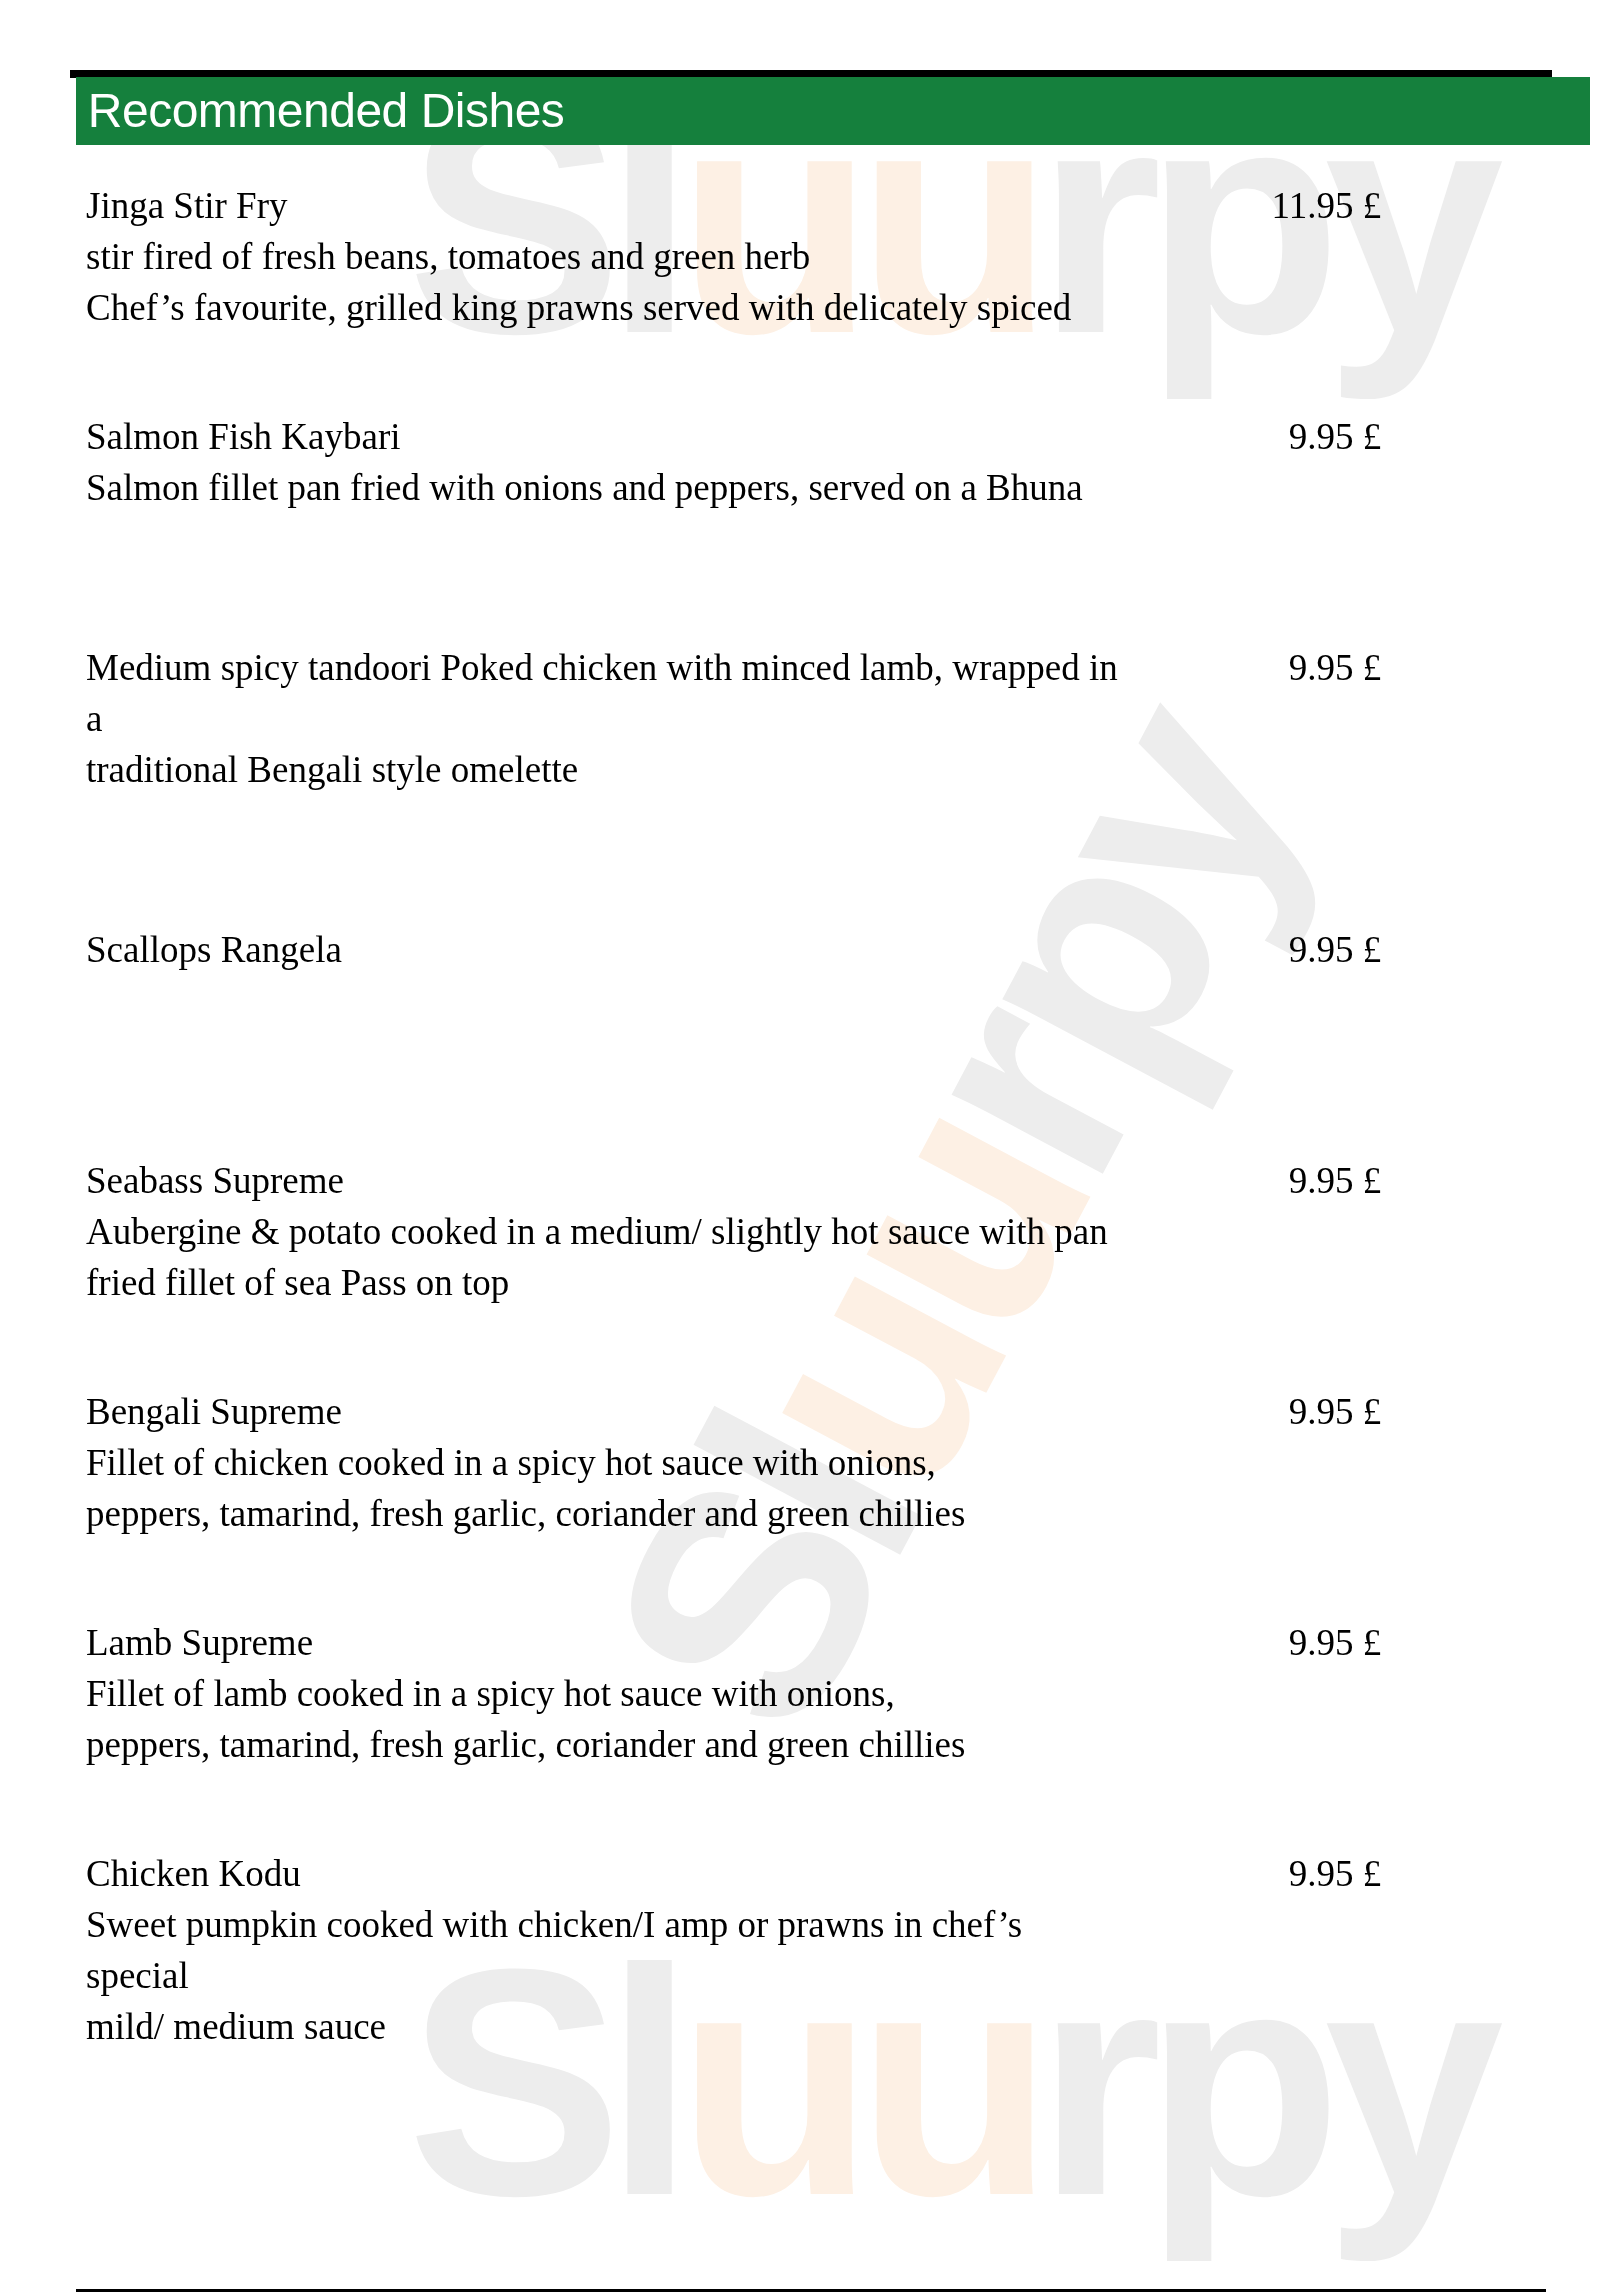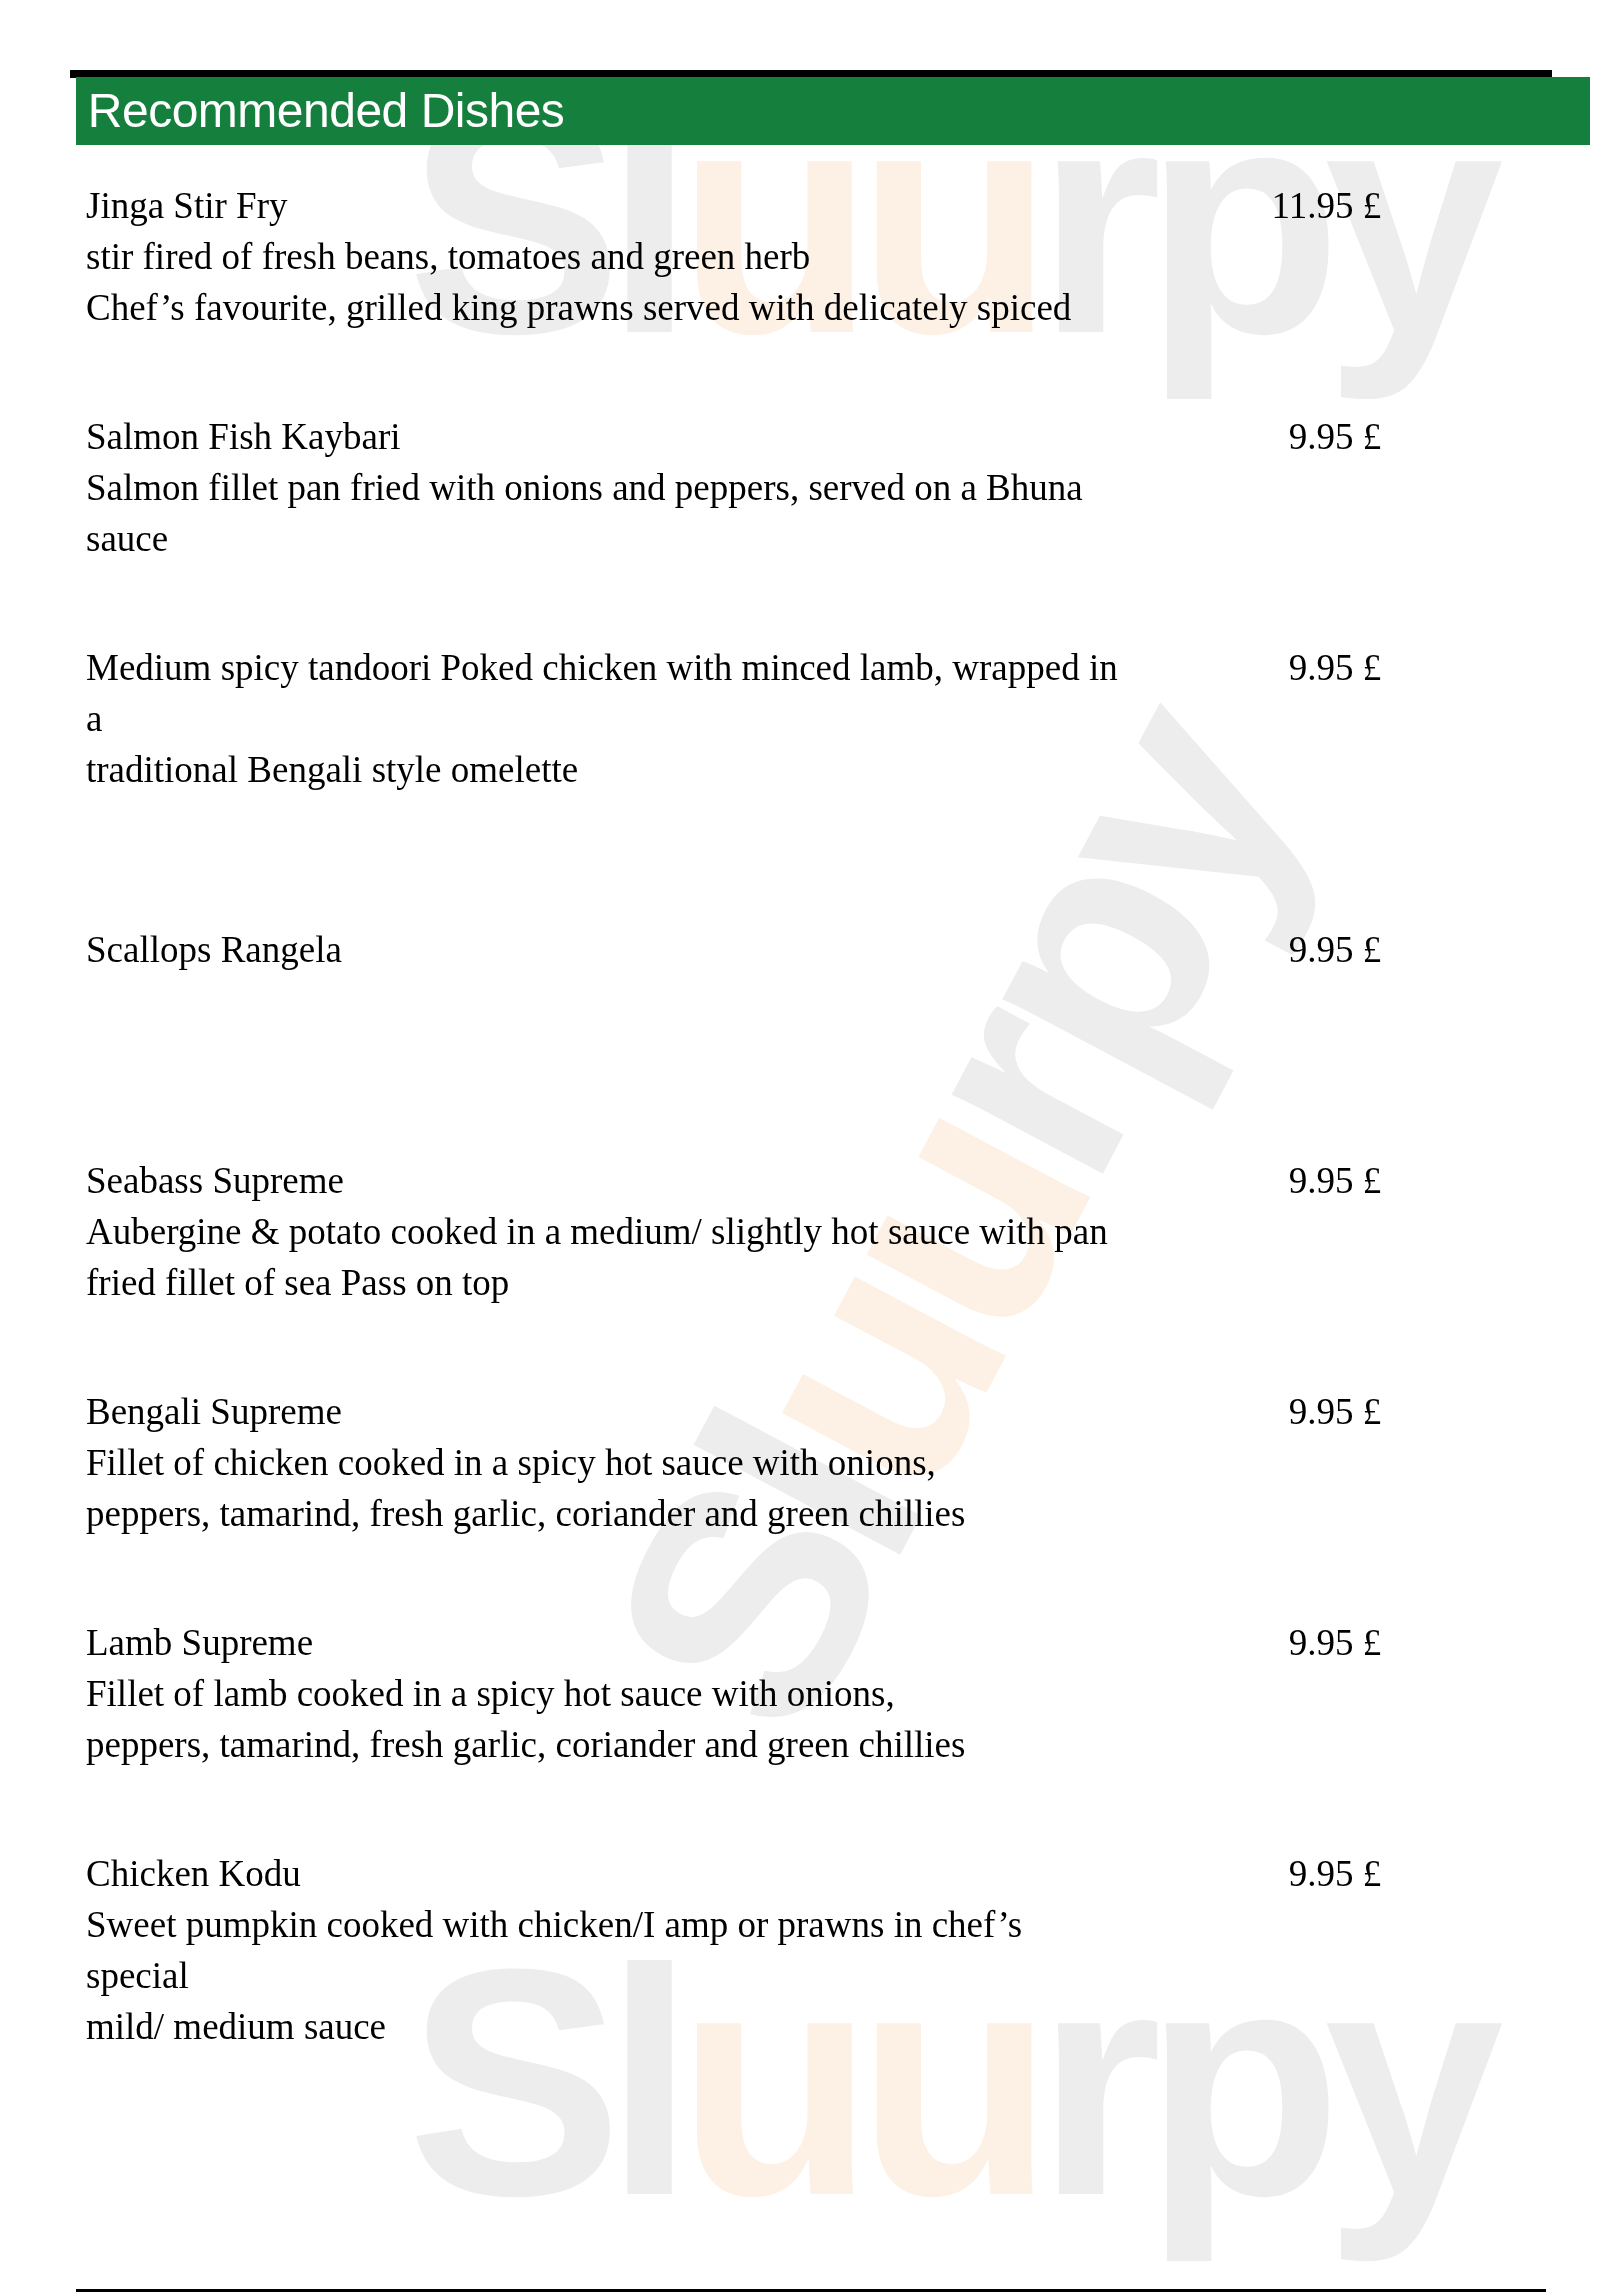--- a/index.html
+++ b/index.html
@@ -130,21 +130,20 @@
       <span>stir fired of fresh beans, tomatoes and green herb</span>
       <span>Chef’s favourite, grilled king prawns served with delicately spiced</span>
     </div>
   </div>
 
   <div class="dish">
     <div class="dish-name">Salmon Fish Kaybari</div>
     <div class="dish-price">9.95 £</div>
     <div class="dish-desc">
       <span>Salmon fillet pan fried with onions and peppers, served on a Bhuna</span>
-      <span>sauce</span>
     </div>
   </div>
 
   <div class="dish" style="height:282px;">
     <div class="dish-price">9.95 £</div>
     <div class="dish-desc">
       <span>Medium spicy tandoori Poked chicken with minced lamb, wrapped in</span>
       <span>a</span>
       <span>traditional Bengali style omelette</span>
     </div>

